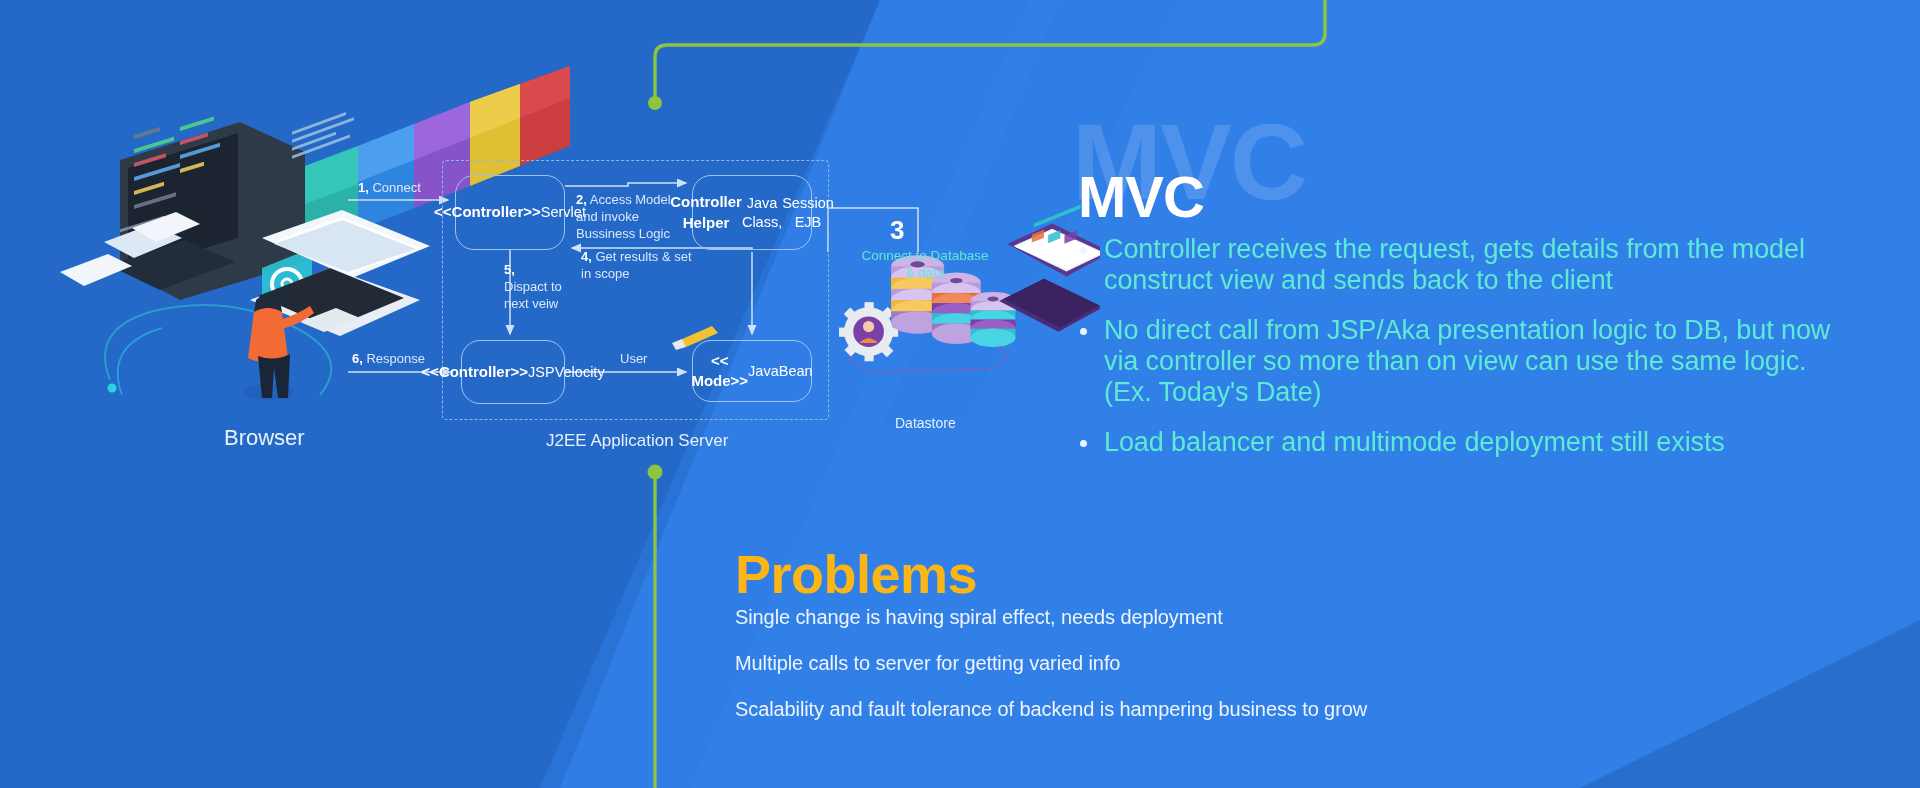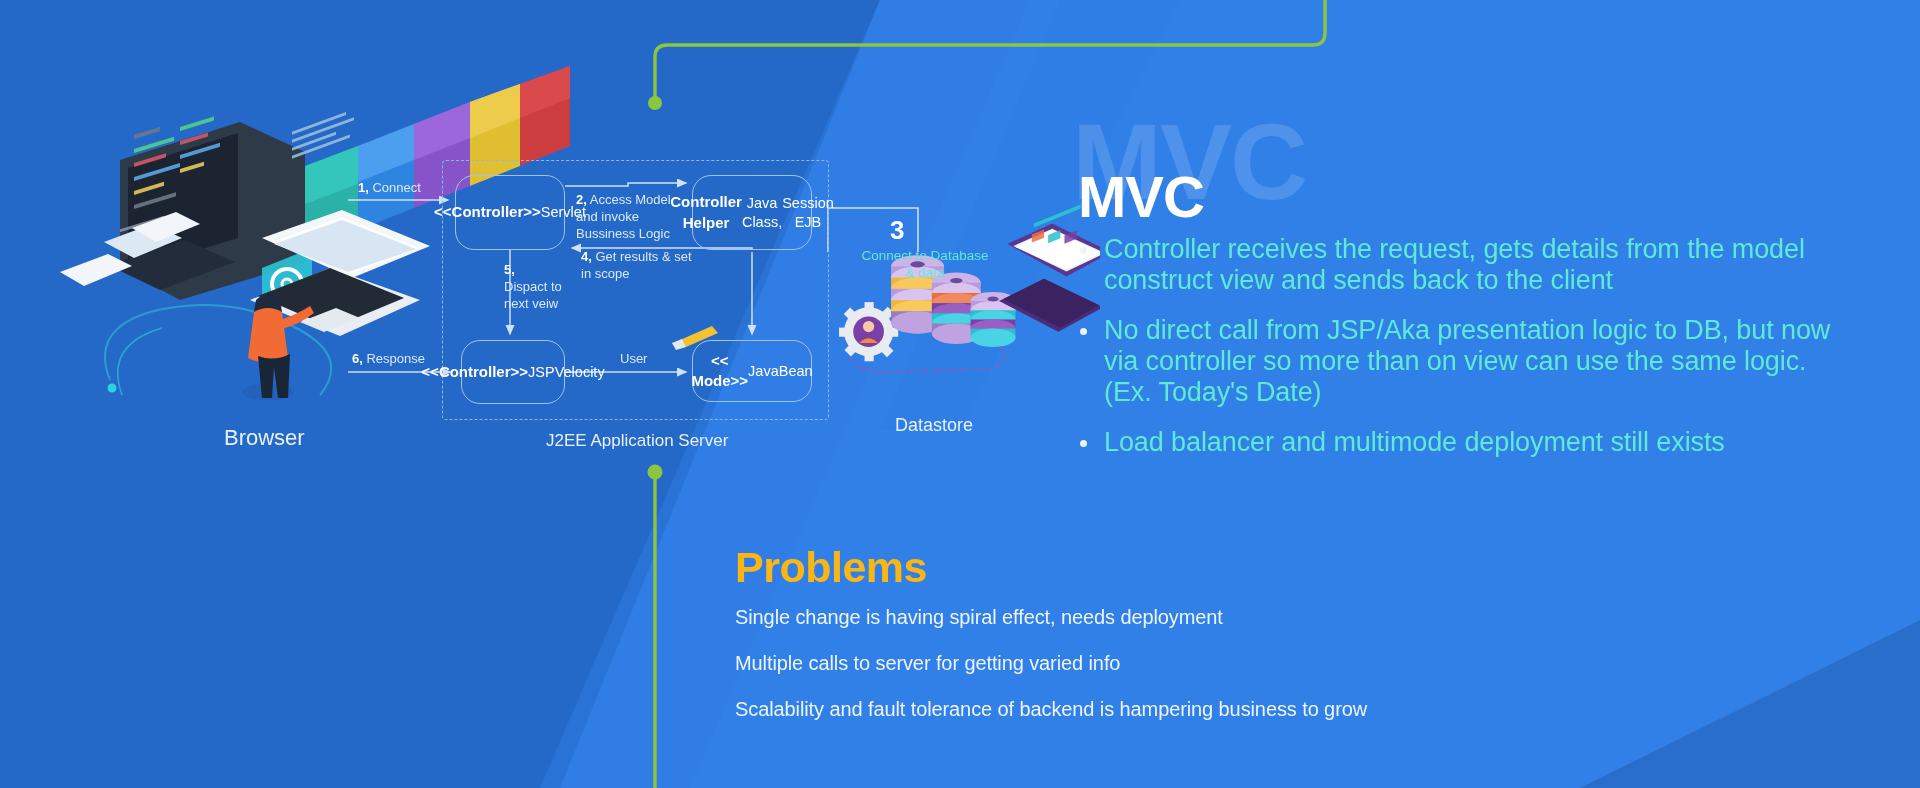--- a/index.html
+++ b/index.html
@@ -37,36 +37,36 @@
   }
   .mvc-bullets li::before{
     content:"";position:absolute;left:2px;top:13px;
     width:7px;height:7px;border-radius:50%;background:#eef4fd;
   }
   .mvc-bullets{margin:0;padding:0;}
 
   
   .problems-title{
     position:absolute;left:735px;top:543px;
-    font-size:43px;font-weight:bold;color:#fbb615;letter-spacing:-0.5px;
+    font-size:54px;font-weight:bold;color:#fbb615;letter-spacing:-0.5px;
   }
   .problems-list{position:absolute;left:735px;top:607px;margin:0;padding:0;width:1000px;}
   .problems-list li{
     list-style:none;color:#eef4fd;font-size:20px;line-height:1.0;
     margin:0 0 26px 0;letter-spacing:-0.1px;font-weight:300;
   }
 
   
   .diagram{position:absolute;left:0;top:0;width:1100px;height:470px;}
   .diagram svg{display:block;}
 
   .lbl{position:absolute;color:#e8f0fb;}
   .browser-label{left:224px;top:425px;font-size:22px;}
   .server-label{left:546px;top:431px;font-size:17px;}
-  .datastore-label{left:895px;top:415px;font-size:18px;}
+  .datastore-label{left:895px;top:415px;font-size:14px;}
   .step3-num{left:890px;top:215px;font-size:26px;font-weight:bold;color:#ffffff;}
   .step3-txt{left:860px;top:248px;font-size:13.5px;text-align:center;width:130px;line-height:1.25;color:#5eead4;}
 
   .step-lbl{position:absolute;font-size:13px;color:#dce8f8;line-height:1.3;}
   .step-lbl b{color:#ffffff;font-weight:bold;}
   .s1{left:358px;top:180px;}
   .s6{left:352px;top:351px;}
   .s2{left:576px;top:192px;width:118px;}
   .s4{left:581px;top:249px;width:118px;}
   .s5{left:504px;top:262px;width:70px;}

